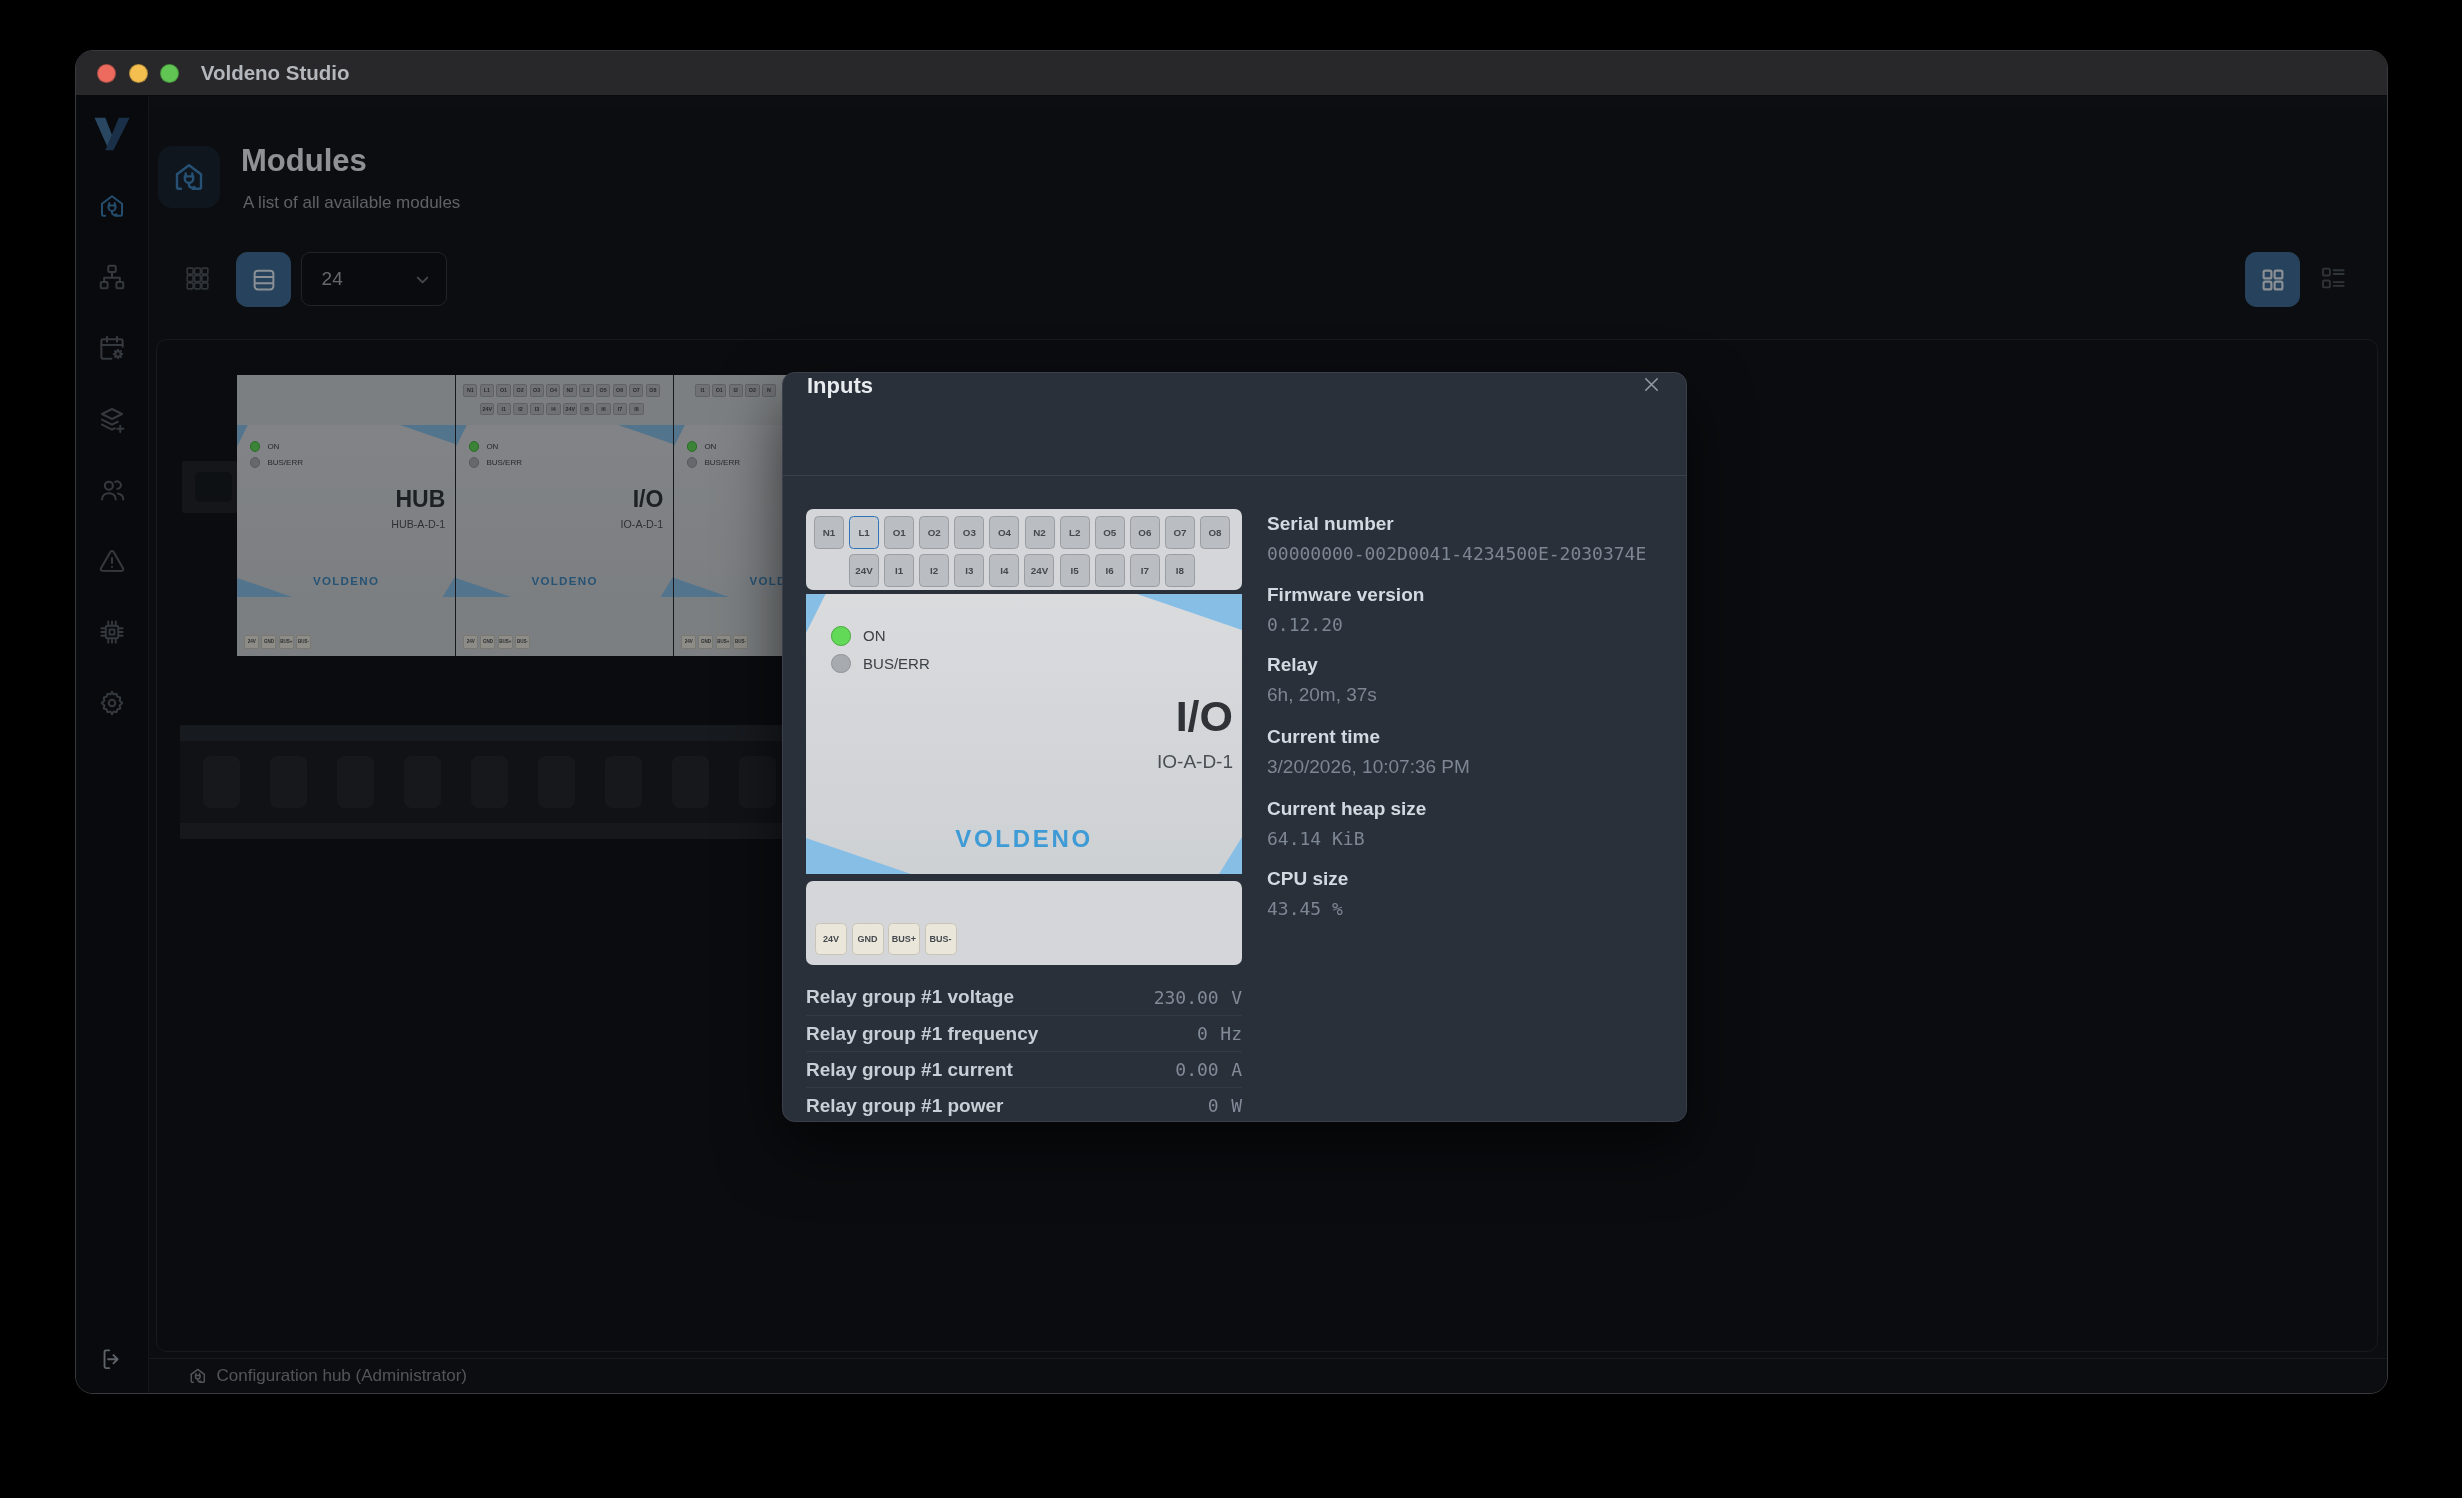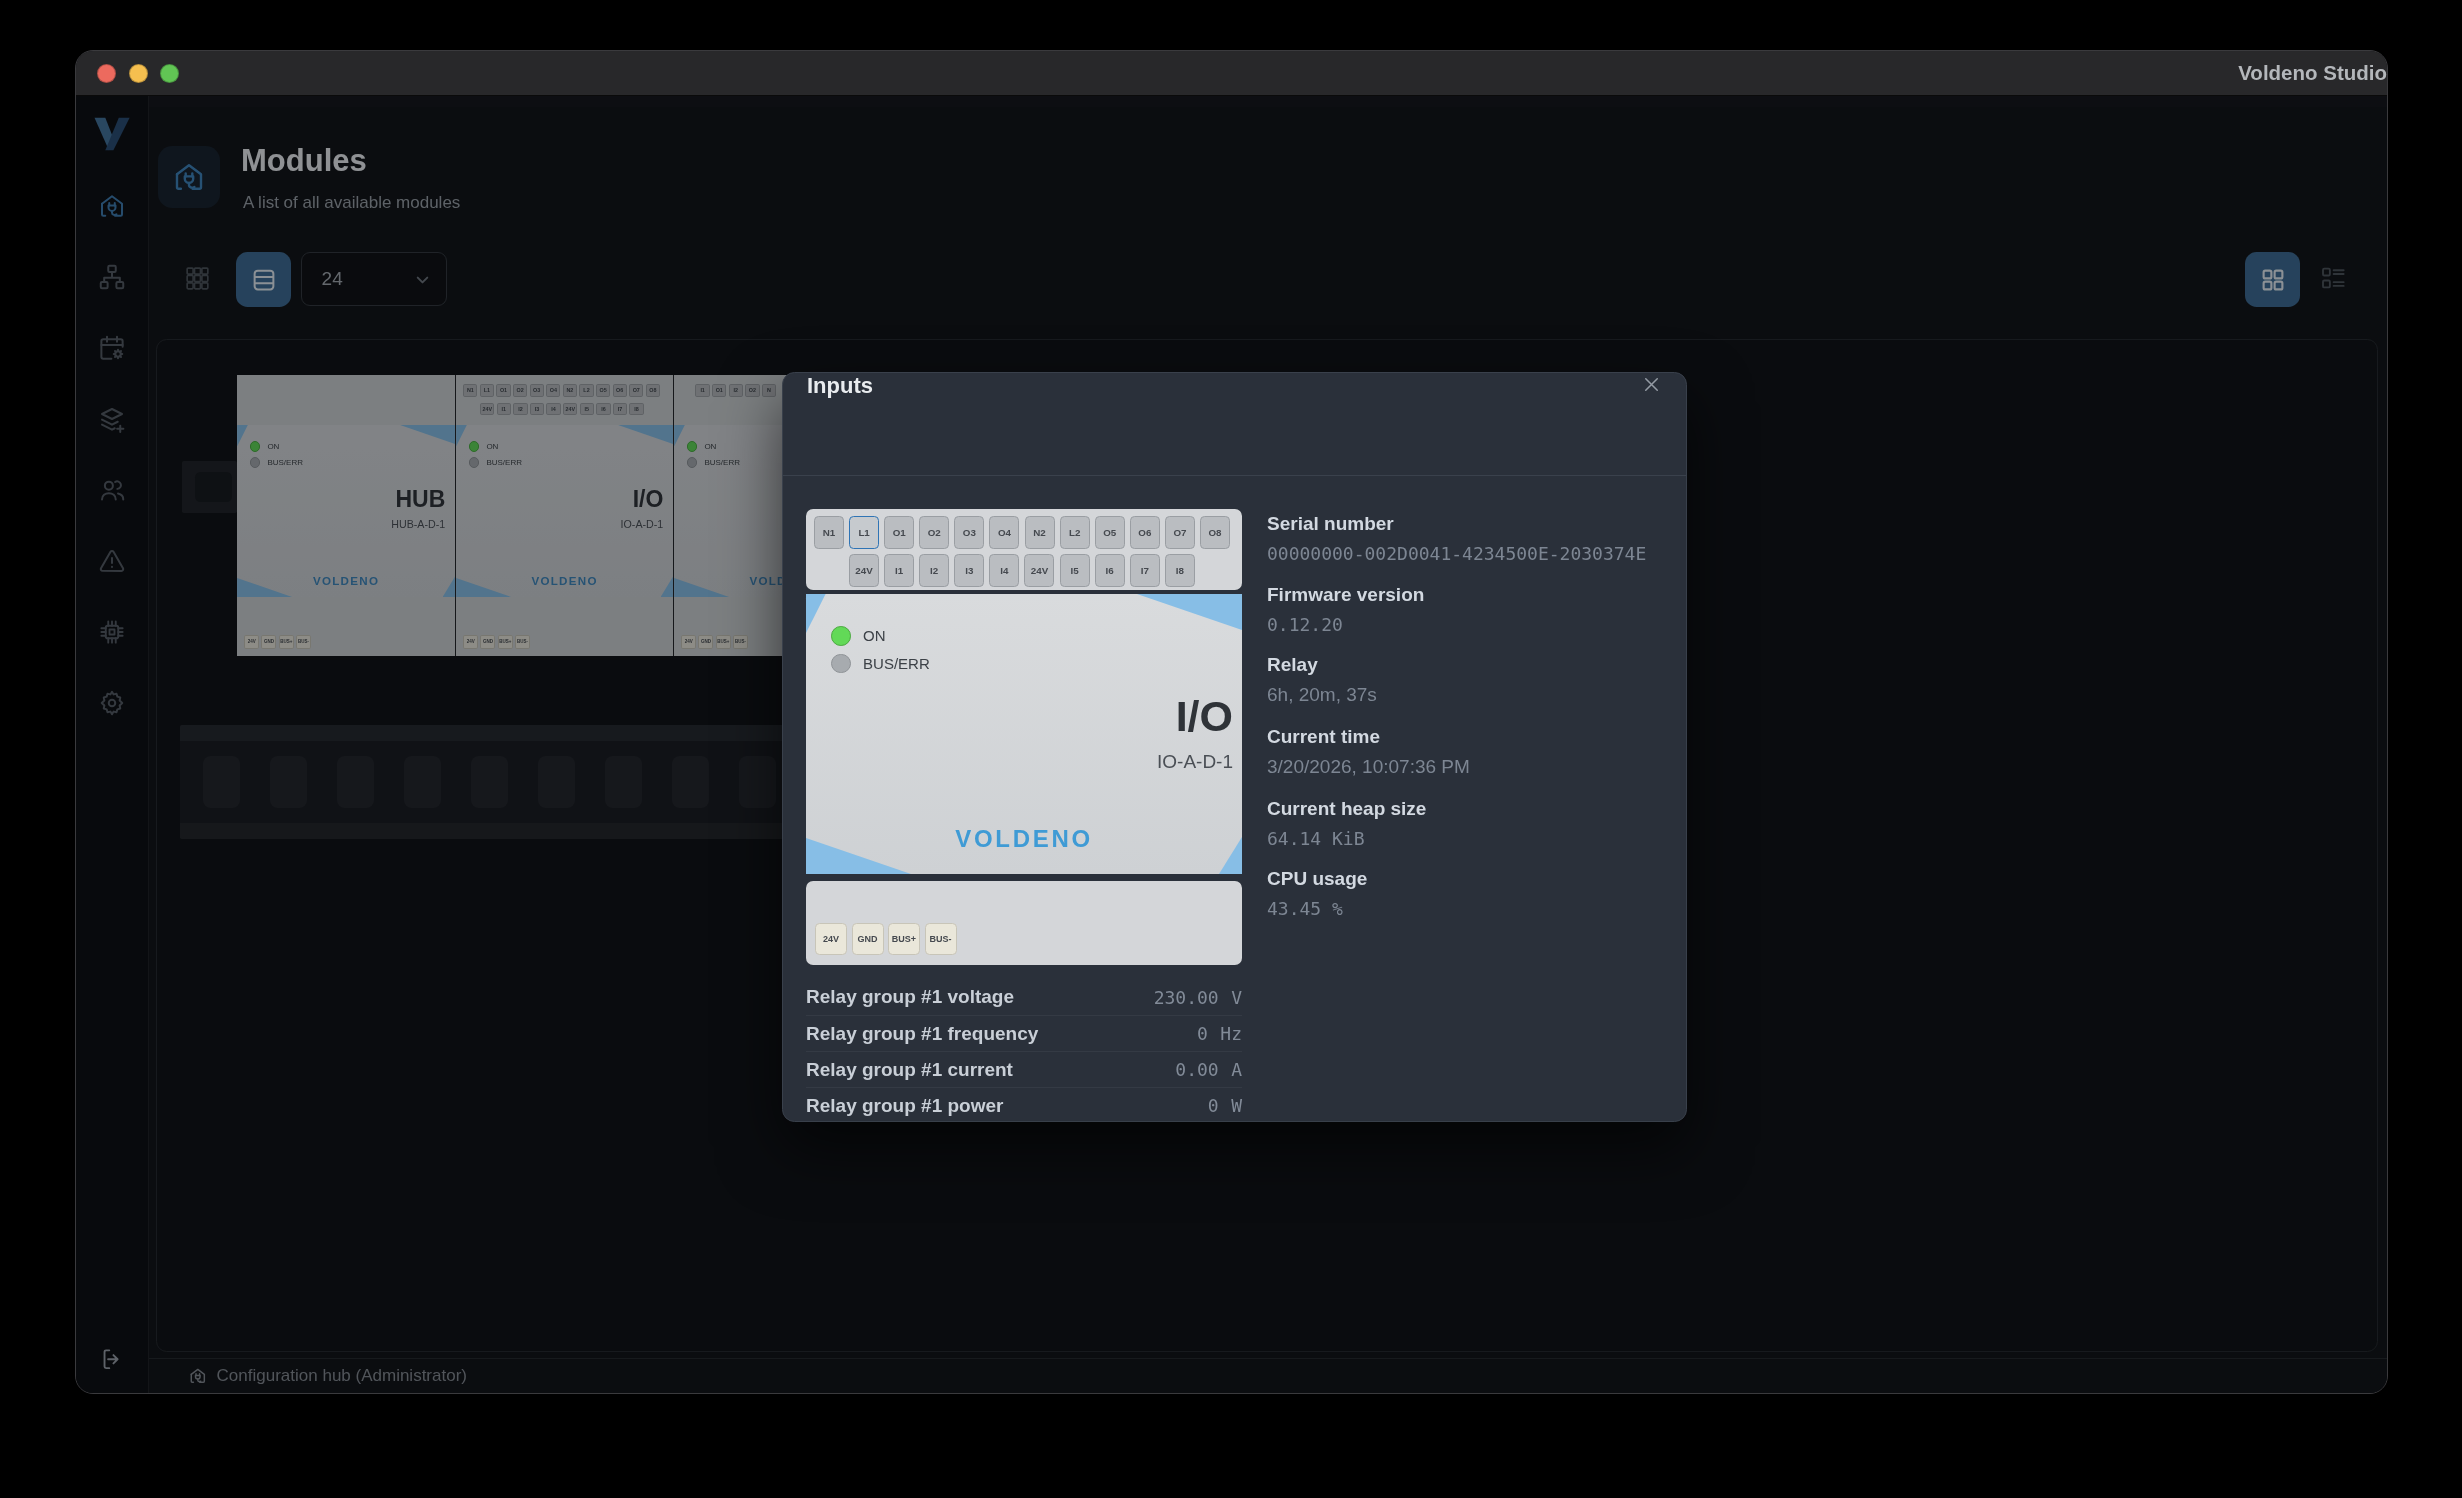--- a/index.html
+++ b/index.html
@@ -5,21 +5,21 @@
   * { margin:0; padding:0; box-sizing:border-box; }
   html,body { width:2462px; height:1499px; background:#000; overflow:hidden;
               font-family:"Liberation Sans", sans-serif; }
   svg { display:block; }
 
   
   .window { position:absolute; left:75px; top:50px; width:2313px; height:1344px;
             background:#141519; border:0.9px solid #3a3a3d; border-radius:18px;
             overflow:hidden; display:flex; flex-direction:column; }
   .titlebar { flex:0 0 45px; background:#28282a; border-bottom:0.9px solid #0a0a0a;
-              display:flex; align-items:center;justify-content:space-between; }
+              display:flex; align-items:center; }
   .traffic { display:flex; gap:12.5px; margin-left:21.4px; }
   .light { width:19px; height:19px; border-radius:50%; border:0.9px solid rgba(0,0,0,.25); }
   .light.red { background:#ec6a5e; } .light.yellow { background:#f5bf4f; } .light.green { background:#61c554; }
   .win-title { margin-left:21.4px; color:#b4b7bb; font-weight:bold; font-size:20.5px; }
 
   .app { flex:1; display:flex; position:relative; overflow:hidden; }
 
   
   .sidebar { width:73px; background:#0d0e11; border-right:0.9px solid #1e2024;
              display:flex; flex-direction:column; align-items:center; position:relative; }
@@ -585,21 +585,21 @@
         </div>
         <div class="dgroup">
           <div class="dlabel">Current time</div>
           <div class="dvalue">3/20/2026, 10:07:36 PM</div>
         </div>
         <div class="dgroup gap-top">
           <div class="dlabel">Current heap size</div>
           <div class="dvalue mono">64.14 KiB</div>
         </div>
         <div class="dgroup">
-          <div class="dlabel">CPU usage</div>
+          <div class="dlabel">CPU size</div>
           <div class="dvalue mono">43.45 %</div>
         </div>
       </div>
 
       <div class="readings">
         <div class="rrow">
           <span class="rlabel">Relay group #1 voltage</span>
           <span class="rvalue"><span>230.00</span><span class="unit">V</span></span>
         </div>
         <div class="rrow">

